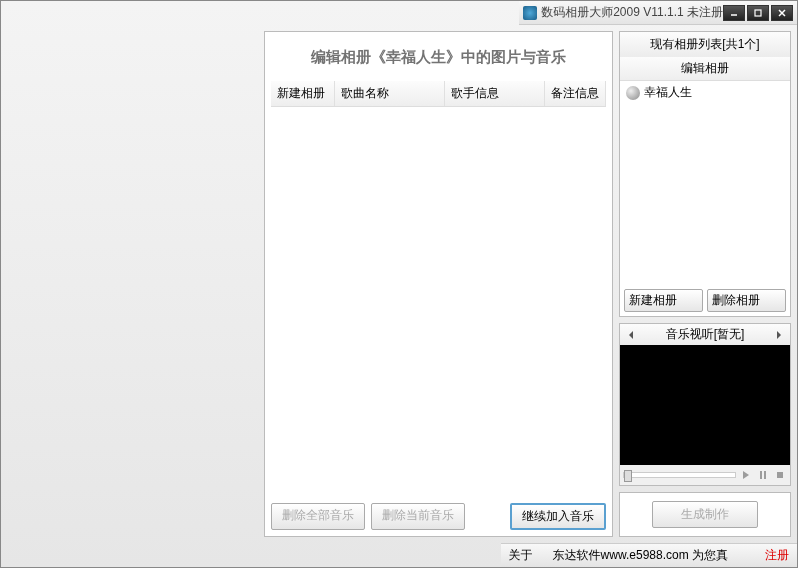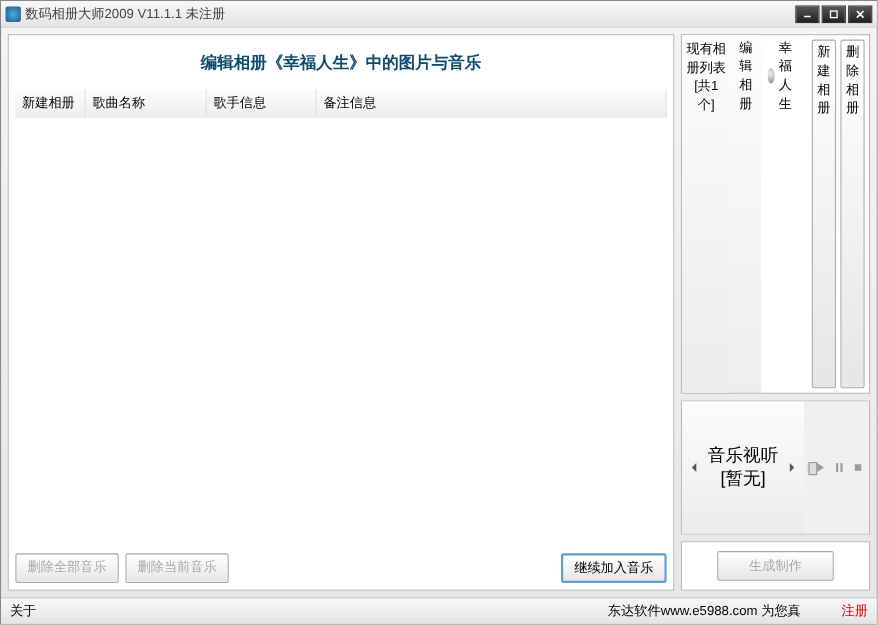--- a/index.html
+++ b/index.html
@@ -1,55 +1,55 @@
 <!DOCTYPE html>
 <html><head>
 <meta charset="utf-8">
 <style>
 * { box-sizing: border-box; margin: 0; padding: 0; font-family: "Microsoft YaHei", SimSun, sans-serif; }
 body { background: #fff; width: 798px; height: 568px; overflow: hidden; }
-.window { width: 798px; height: 568px; background: linear-gradient(#f4f4f4, #e6e6e6); border: 1px solid #888; display: flex; flex-direction: column; }
+.window { width: 798px; height: 568px; background: linear-gradient(#f4f4f4, #e6e6e6); border: 1px solid #888; display: flex; flex-direction: column; align-items: flex-end; }
 .titlebar { height: 24px; background: linear-gradient(#f8f8f8, #e4e4e4); display: flex; align-items: center; padding: 0 4px; border-bottom: 1px solid #ccc; }
 .titlebar-icon { width: 14px; height: 14px; background: radial-gradient(circle, #4fa8d8, #1a5f8a); border-radius: 2px; margin-right: 4px; }
 .titlebar-text { font-size: 12px; color: #444; flex: 1; }
 .win-controls { display: flex; gap: 2px; }
 .win-btn { width: 22px; height: 16px; background: linear-gradient(#555, #222); color: #fff; font-size: 10px; display: flex; align-items: center; justify-content: center; border: 1px solid #333; cursor: pointer; }
 .win-btn svg { width: 10px; height: 10px; }
 .content { flex: 1; display: flex; padding: 6px; gap: 6px; }
 .main-panel { flex: 1; border: 1px solid #bbb; background: #fff; display: flex; flex-direction: column; padding: 6px; }
 .side-panel { width: 172px; display: flex; flex-direction: column; gap: 6px; }
-.main-title { text-align: center; font-size: 15px; font-weight: bold; padding: 10px 0 14px; color: #0c4a6e; }
+.main-title { text-align: center; font-size: 15px; font-weight: bold; padding: 10px 0 14px; color: #737373; }
 .tabs-row { display: flex; align-items: center; border-bottom: 1px solid #ccc; gap: 0; }
 .tab { font-size: 12px; padding: 4px 10px; border: 1px solid #bbb; background: linear-gradient(#fff, #eee); cursor: pointer; margin-bottom: -1px; }
 .tab.inactive { border: none; background: none; }
 .tab.active { border-bottom: 1px solid #fff; background: #fff; }
 .music-list-label { flex: 1; text-align: center; font-size: 12px; color: #333; }
 .arrow-btn { width: 16px; height: 16px; display: flex; align-items: center; justify-content: center; cursor: pointer; opacity: 0.5; margin: 0 2px; }
 .arrow-btn svg { width: 12px; height: 12px; }
 .table-header { display: flex; background: linear-gradient(#fcfcfc, #eee); border-bottom: 1px solid #ddd; font-size: 12px; }
 .th { padding: 4px 6px; border-right: 1px solid #e0e0e0; }
 .th1 { width: 64px; } .th2 { width: 110px; } .th3 { width: 100px; } .th4 { flex: 1; }
 .table-body { flex: 1; background: #fff; }
 .bottom-bar { display: flex; gap: 6px; padding-top: 6px; }
 .btn { font-size: 12px; padding: 3px 10px; border: 1px solid #aaa; background: linear-gradient(#fff, #e6e6e6); border-radius: 2px; cursor: pointer; }
 .btn.disabled { color: #aaa; cursor: default; }
 .btn.highlight { border: 2px solid #5aa0d0; }
 .spacer { flex: 1; }
-.side-box { border: 1px solid #bbb; background: #fff; display: flex; flex-direction: row; }
+.side-box { border: 1px solid #bbb; background: #fff; display: flex; flex-direction: column; }
 .side-title { font-size: 12px; text-align: center; padding: 4px; background: linear-gradient(#fcfcfc, #ececec); }
 .album-list { flex: 1; min-height: 200px; }
 .album-header { font-size: 12px; padding: 3px 6px; background: linear-gradient(#fcfcfc, #eee); border-bottom: 1px solid #ddd; text-align: center; }
 .album-item { display: flex; align-items: center; gap: 4px; font-size: 12px; padding: 3px 6px; }
 .album-icon { width: 14px; height: 14px; background: radial-gradient(circle at 35% 35%, #eee, #888); border-radius: 50%; }
 .side-buttons { display: flex; gap: 4px; padding: 4px; }
 .side-buttons .btn { flex: 1; padding: 2px 4px; font-size: 12px; }
 .preview-title-row { display: flex; align-items: center; padding: 2px 4px; background: linear-gradient(#fcfcfc, #ececec); }
 .nav-btn { width: 14px; height: 14px; display: flex; align-items: center; justify-content: center; cursor: pointer; }
 .nav-btn svg { width: 10px; height: 10px; }
-.preview-title { flex: 1; text-align: center; font-size: 16px; }
+.preview-title { flex: 1; text-align: center; font-size: 12px; }
 .video-area { background: #000; height: 120px; }
 .player-controls { display: flex; align-items: center; gap: 3px; padding: 3px; background: #f0f0f0; }
 .progress { flex: 1; height: 6px; background: #fff; border: 1px solid #ccc; position: relative; }
 .progress-thumb { position: absolute; left: 0; top: -3px; width: 8px; height: 12px; background: #ddd; border: 1px solid #999; }
 .play-ctrl { width: 14px; height: 14px; display: flex; align-items: center; justify-content: center; cursor: pointer; opacity: 0.6; }
 .play-ctrl svg { width: 10px; height: 10px; }
 .generate-box { border: 1px solid #bbb; background: #fff; padding: 8px; display: flex; justify-content: center; }
 .statusbar { height: 24px; background: linear-gradient(#f8f8f8, #e4e4e4); border-top: 1px solid #ccc; display: flex; align-items: center; font-size: 12px; padding: 0 8px; }
 .status-about { padding-right: 20px; }
 .status-right { margin-left: auto; display: flex; align-items: center; gap: 21px; }

